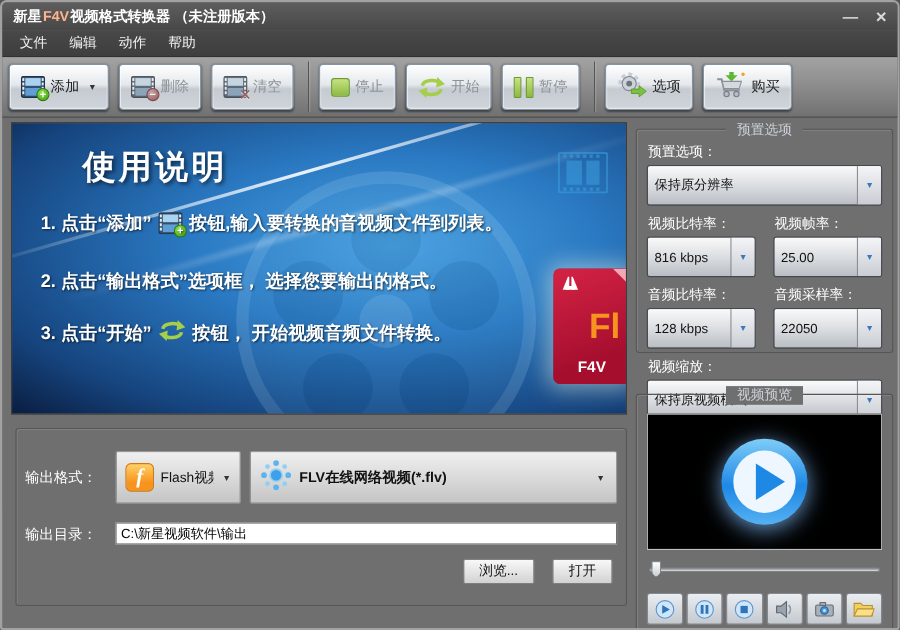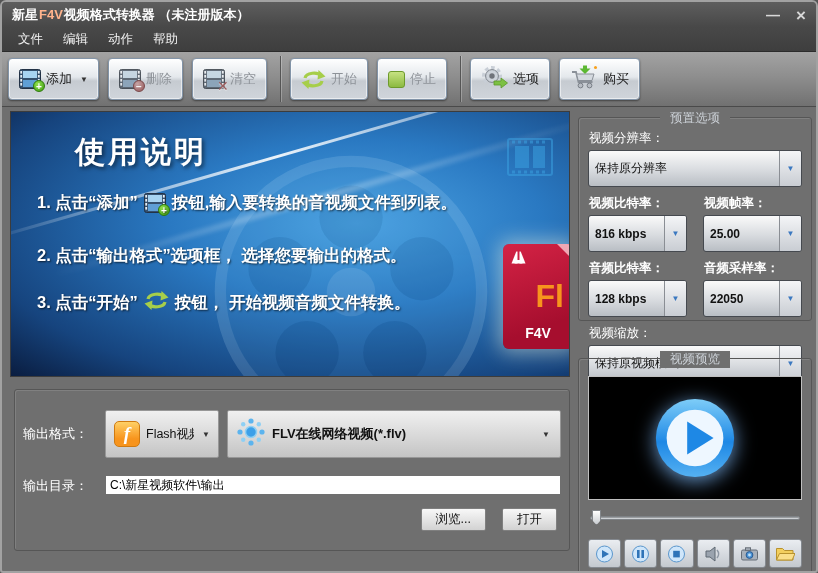--- a/index.html
+++ b/index.html
@@ -69,21 +69,21 @@
   
   .preset{left:576px;top:10px;width:234px;height:204px;padding:4px 9px 0 9px;}
   .flabel{display:block;color:#fff;font-size:12.5px;margin:8px 0 3px 1px;}
   .combo{display:flex;align-items:center;height:37px;background:linear-gradient(#fafafa,#d8dbdf 55%,#b9bec4);
     border:1px solid #45494f;border-radius:3px;overflow:hidden;cursor:default;}
   .combo .ctext{flex:1;font-size:12px;color:#111;padding:0 6px;white-space:nowrap;overflow:hidden;}
   .combo .cbtn{width:22px;align-self:stretch;border-left:1px solid #8a8e94;display:flex;align-items:center;
     justify-content:center;background:linear-gradient(#f4f5f7,#c9cdd3);}
   .combo .cbtn span{font-size:8px;color:#3a78c0;}
   .two-col{display:flex;gap:16px;}
-  .two-col > div{flex:1;min-width:0;font-weight:bold;}
+  .two-col > div{flex:1;min-width:0;}
   
   .preview{left:576px;top:218px;width:234px;height:226px;padding:0 9px;margin-top:33px;}
   .screen{margin:17px auto 0;width:214px;height:124px;background:#000;border:1px solid #bfbfbf;
     display:flex;align-items:center;justify-content:center;}
   .playbig{filter:drop-shadow(0 4px 10px rgba(130,190,255,.8));}
   .sliderrow{position:relative;margin:10px 2px 0 2px;height:16px;}
   .track{position:absolute;left:0;right:0;top:6px;height:4px;background:#d2d6da;border:1px solid #7e8286;
     border-radius:2px;box-shadow:inset 0 1px 1px rgba(0,0,0,.3);}
   .thumb{position:absolute;left:2px;top:0;width:9px;height:15px;background:linear-gradient(#ffffff,#c9cdd1);
     border:1px solid #82868a;clip-path:polygon(0 0,100% 0,100% 66%,50% 100%,0 66%);}
@@ -193,33 +193,40 @@
               <rect x="18.9" y="10" width="1.8" height="2.6"></rect>
               <rect x="18.9" y="14" width="1.8" height="2.6"></rect>
             </g>
           </svg>
         <span class="bdg xmark">✕</span>
       </span>
       <span>清空</span>
     </div>
     <div class="tsep"></div>
     <div class="tbtn disabled">
+      <span style="width:17px;height:17px;border-radius:3px;background:linear-gradient(#c6e282,#8cba40);border:1px solid #6d9a2c;display:inline-block;"></span>
+      <span>停止</span>
+    </div>
+    <div class="tbtn disabled">
       <span class="iconwrap">
         <svg width="25" height="21" viewBox="0 0 25 21">
             <path d="M4 9 C5 3.5 17 2.5 20 7" fill="none" stroke="#a6ce4a" stroke-width="3.2"></path>
             <polygon points="17.5,1 24.5,7.5 16.5,10.5" fill="#a6ce4a"></polygon>
             <path d="M21 12 C20 17.5 8 18.5 5 14" fill="none" stroke="#a6ce4a" stroke-width="3.2"></path>
             <polygon points="7.5,20 0.5,13.5 8.5,10.5" fill="#a6ce4a"></polygon>
           </svg>
       </span>
       <span>开始</span>
     </div>
     <div class="tbtn disabled">
-      <span style="width:17px;height:17px;border-radius:3px;background:linear-gradient(#c6e282,#8cba40);border:1px solid #6d9a2c;display:inline-block;"></span>
-      <span>停止</span>
+      <span style="display:inline-flex;gap:4px;">
+        <span style="width:7px;height:19px;background:linear-gradient(#c6e282,#8cba40);border:1px solid #6d9a2c;border-radius:1px;"></span>
+        <span style="width:7px;height:19px;background:linear-gradient(#c6e282,#8cba40);border:1px solid #6d9a2c;border-radius:1px;"></span>
+      </span>
+      <span>暂停</span>
     </div>
     <div class="tsep"></div>
     <div class="tbtn">
       <span>
         <svg width="27" height="26" viewBox="0 0 27 26">
             <circle cx="11" cy="11" r="8" fill="none" stroke="#c8ced6" stroke-width="4" stroke-dasharray="3.4 2.7"></circle>
             <circle cx="11" cy="11" r="6.4" fill="#cdd3da" stroke="#80868e"></circle>
             <circle cx="11" cy="11" r="2.7" fill="#6f737a"></circle>
             <polygon points="13,16 20,16 20,13 26.5,18 20,23 20,20 13,20" fill="#7cc043" stroke="#5a9a28" stroke-width="0.8"></polygon>
           </svg>
@@ -328,21 +335,21 @@
             <path d="M5 9 L10 9 L11.5 12.5 L3.5 12.5 Z" fill="#fff"></path>
           </svg>
         <span class="fl">Fl</span>
         <span class="fmt">F4V</span>
       </div>
     </div>
 
     <div class="groupbox preset">
       <span class="legend">预置选项</span>
 
-      <span class="flabel">视频分辨率：</span>
+      <span class="flabel">预置选项：</span>
       <div class="combo">
         <span class="ctext">保持原分辨率</span>
         <span class="cbtn">
             <span>▼</span>
           </span>
       </div>
 
       <div class="two-col">
         <div>
           <span class="flabel">视频比特率：</span>

